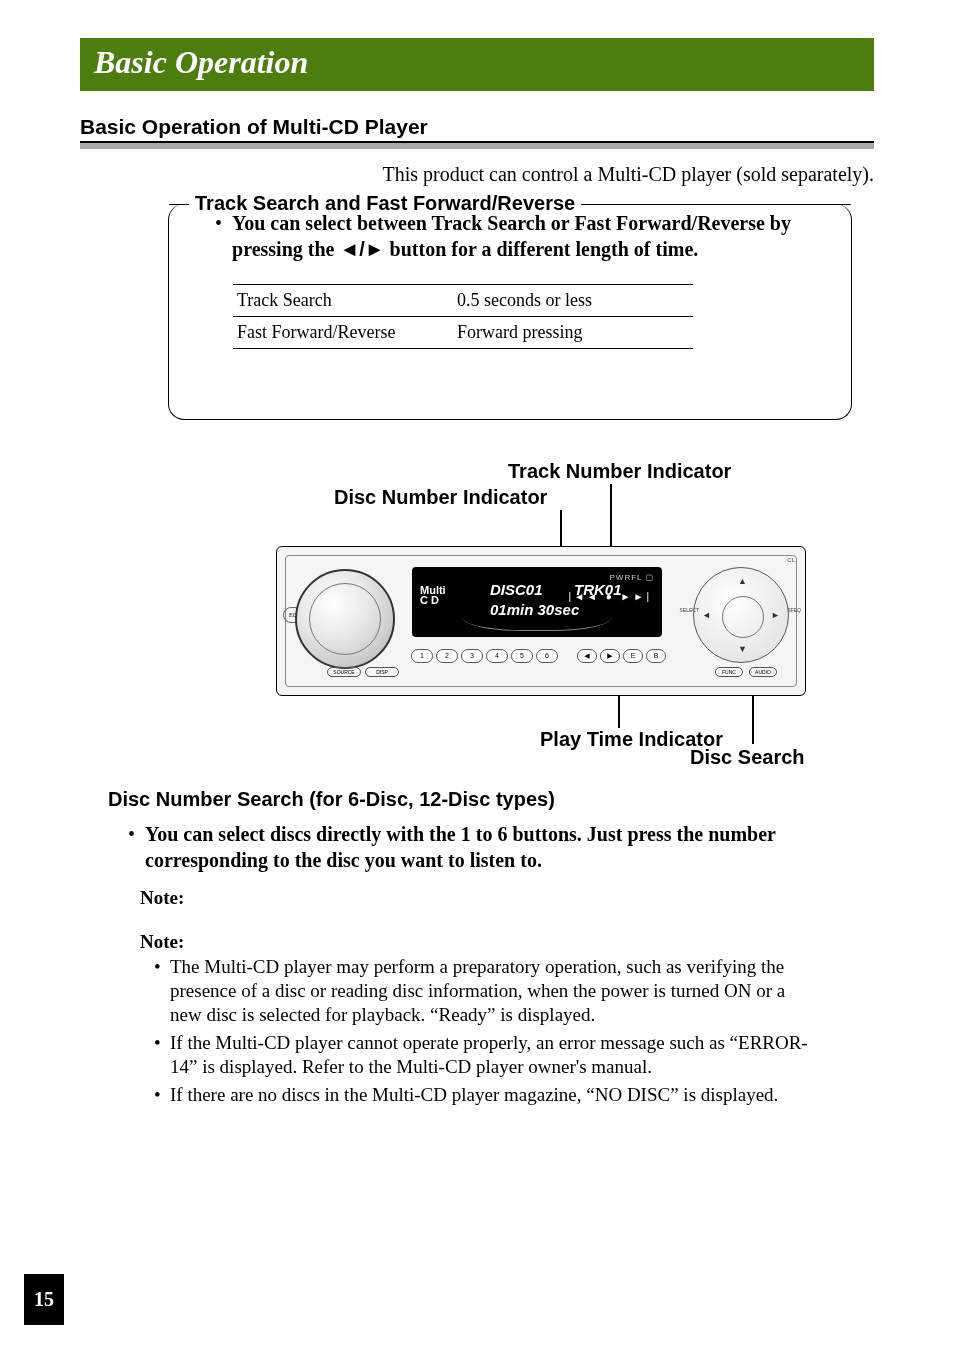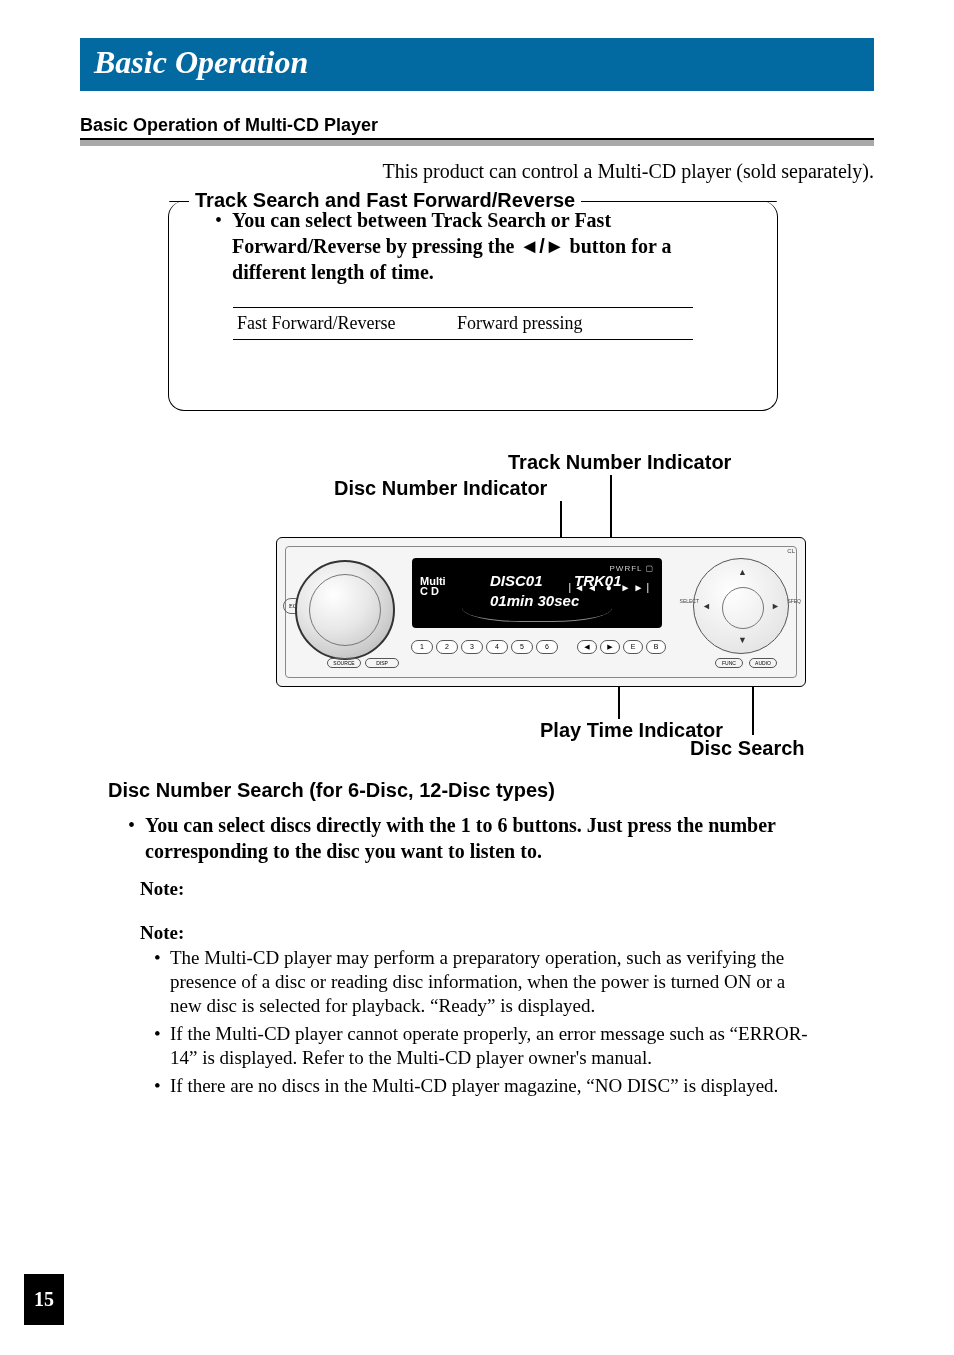--- a/index.html
+++ b/index.html
@@ -6,51 +6,51 @@
   body {
     width: 954px;
     height: 1355px;
     background: #fff;
     font-family: "Times New Roman", Times, serif;
     color: #000;
     position: relative;
   }
   .page { padding: 38px 80px 0 80px; }
   .chapter-bar {
-    background: #0369a1;
+    background: #4d7c0f;
     color: #fff;
     font-style: italic;
     font-weight: bold;
     font-size: 32px;
     padding: 6px 14px 10px 14px;
     font-family: "Times New Roman", Times, serif;
     margin-bottom: 24px;
   }
   .section-heading {
     font-family: Arial, Helvetica, sans-serif;
     font-weight: bold;
-    font-size: 18px;
+    font-size: 21px;
     border-bottom: 2px solid #000;
     padding-bottom: 2px;
     position: relative;
   }
   .section-heading::after {
     content: "";
     position: absolute;
     left: 0; right: 0; bottom: -8px;
     height: 6px;
     background: #a9a9a9;
   }
   .intro { margin: 20px 0 18px 38px; font-size: 20px; text-align: right; }
   .callout-box {
     border: 1.5px solid #000;
     border-radius: 16px;
     border-top: none;
     margin-left: 88px;
-    width: 610px;
+    width: 684px;
     padding: 0 30px 70px 30px;
     position: relative;
   }
   .callout-title {
     font-family: Arial, Helvetica, sans-serif;
     font-weight: bold;
     font-size: 20px;
     position: relative;
     top: -12px;
     background: #fff;
@@ -274,20 +274,24 @@
       <span class="callout-title">Track Search and Fast Forward/Reverse</span>
     </div>
     <div class="callout-body">
       <div class="bullet-row">
         <div class="bullet-dot">•</div>
         <div class="bullet-text">
           <span>You can select between Track Search or Fast Forward/Reverse by pressing the </span><span class="arrows">◄/►</span><span> button for a different length of time.</span>
         </div>
       </div>
       <div class="mini-table">
+        <div class="mini-row">
+          <div class="mini-c1">Track Search</div>
+          <div class="mini-c2">0.5 seconds or less</div>
+        </div>
         <div class="mini-row">
           <div class="mini-c1">Fast Forward/Reverse</div>
           <div class="mini-c2">Forward pressing</div>
         </div>
       </div>
     </div>
   </div>
 
   <div class="diagram-area">
     <div class="label lbl-track">Track Number Indicator</div>

